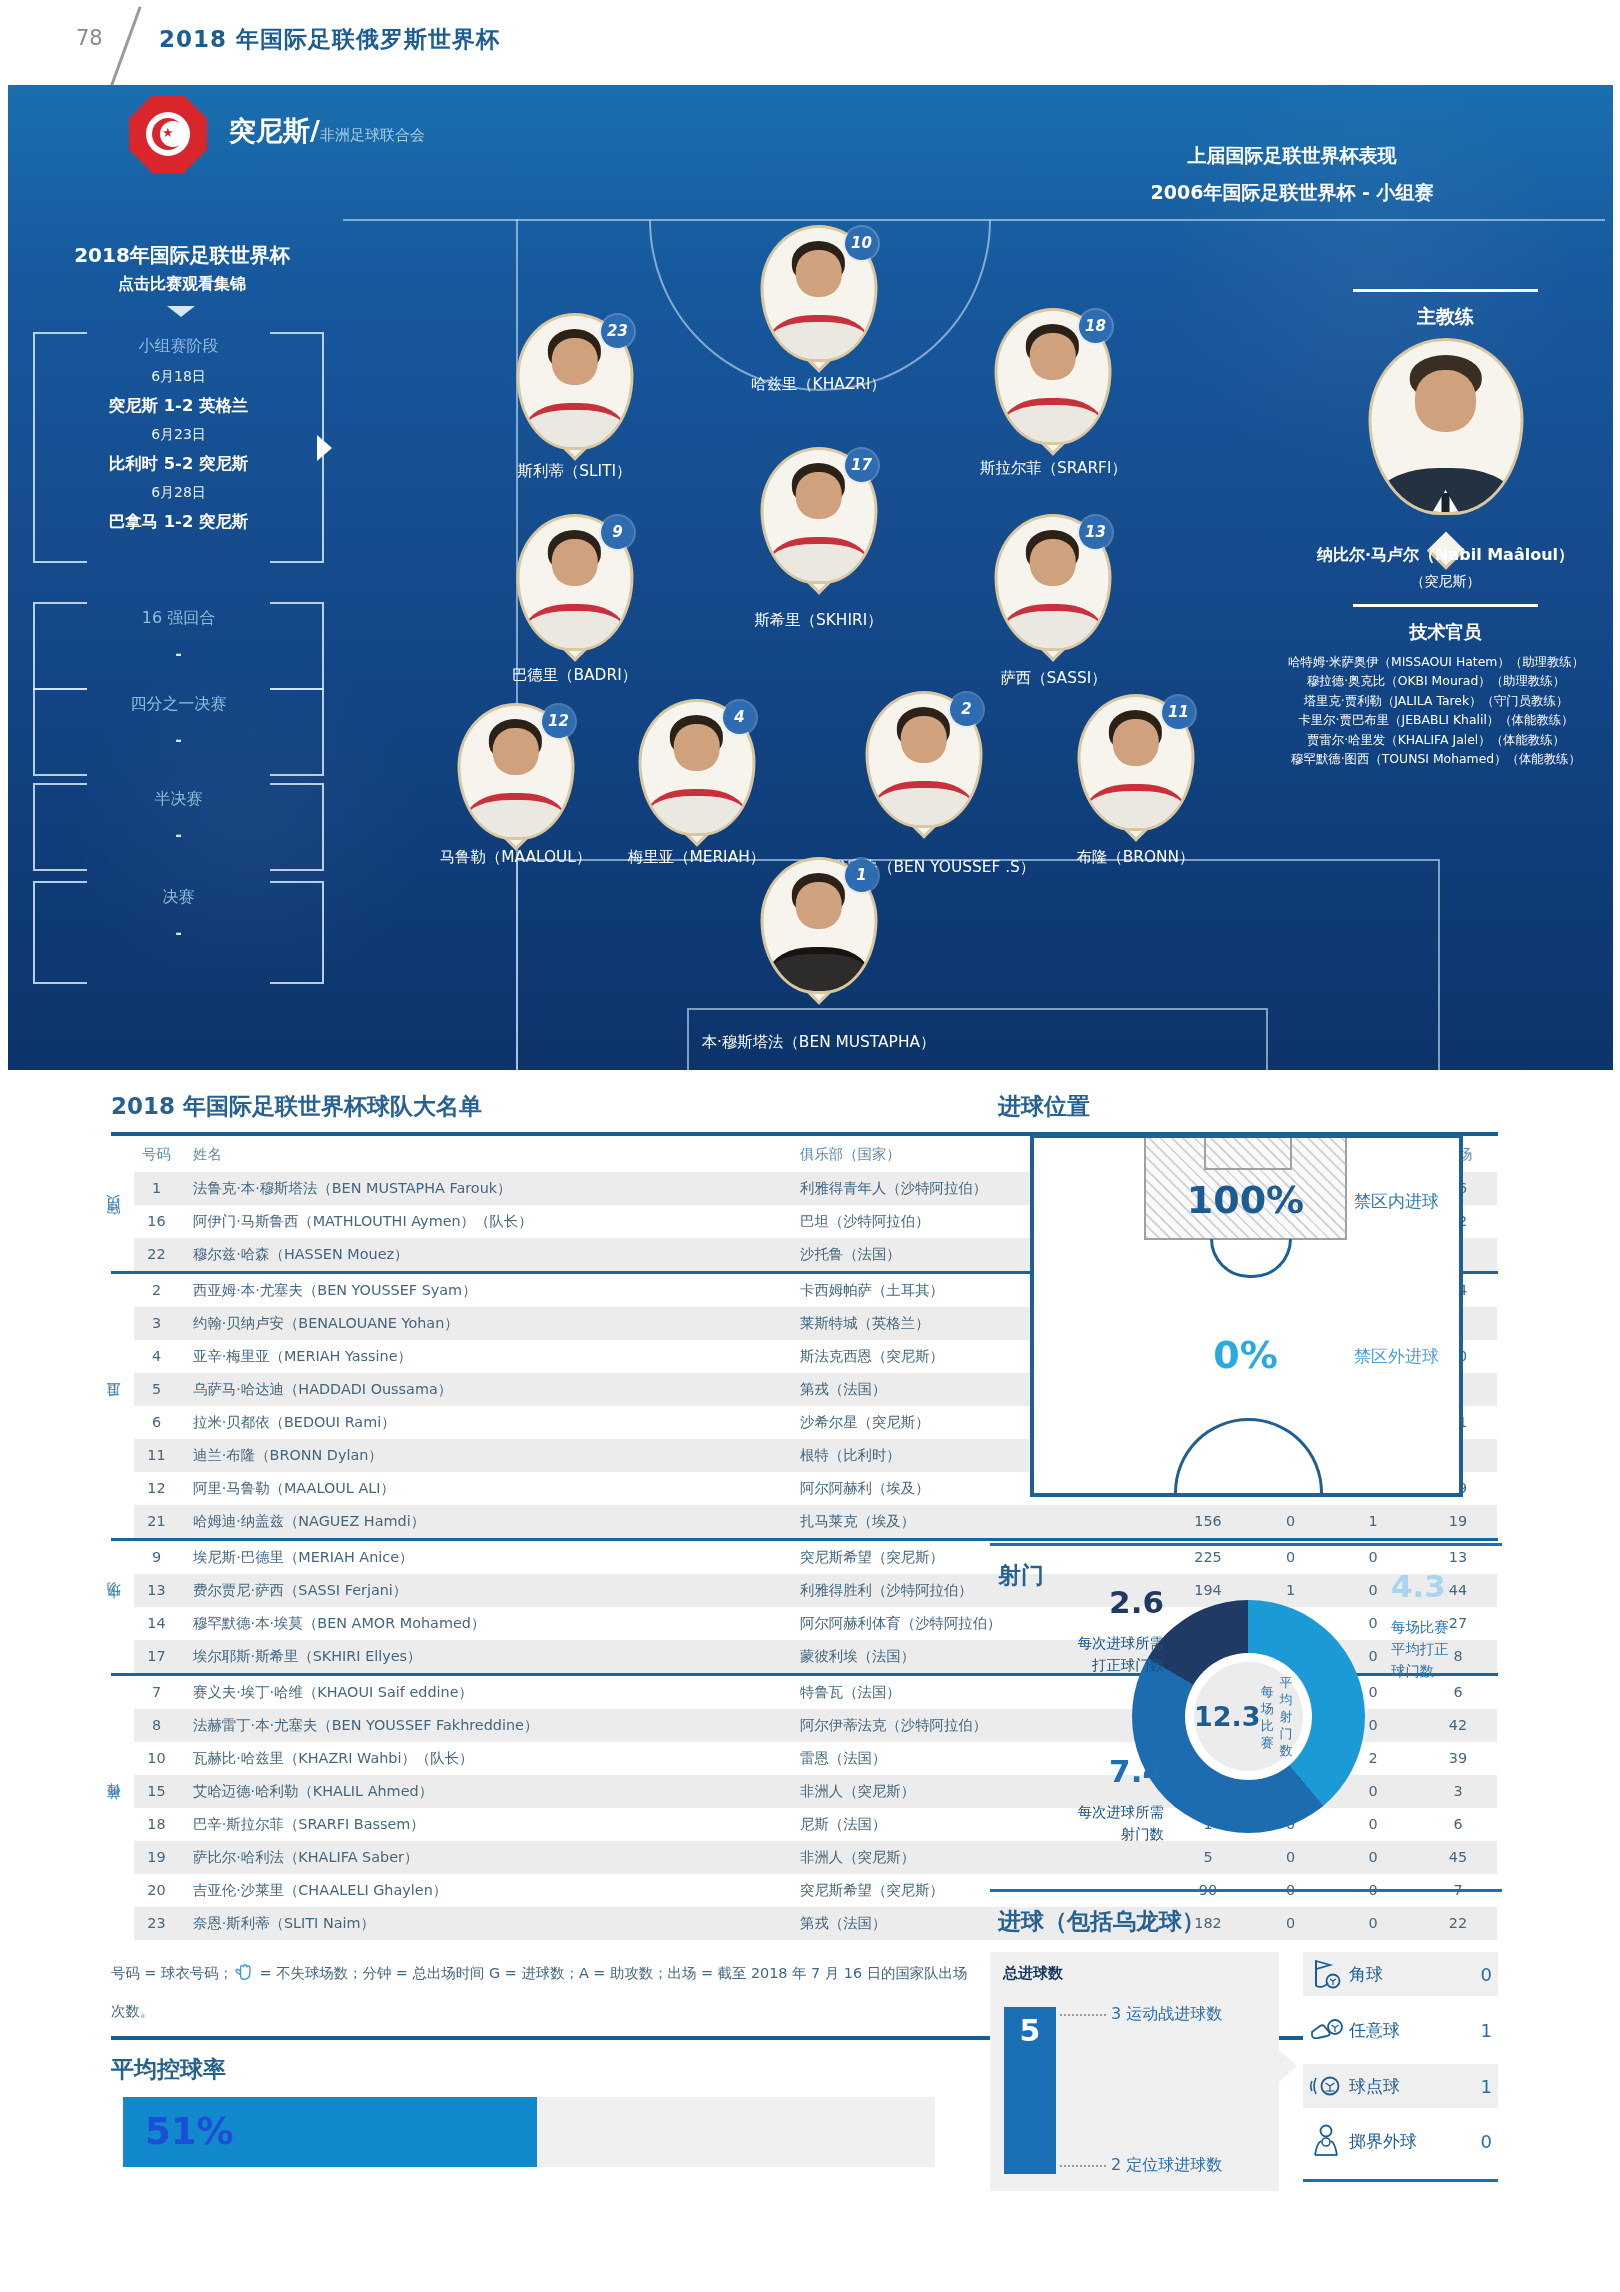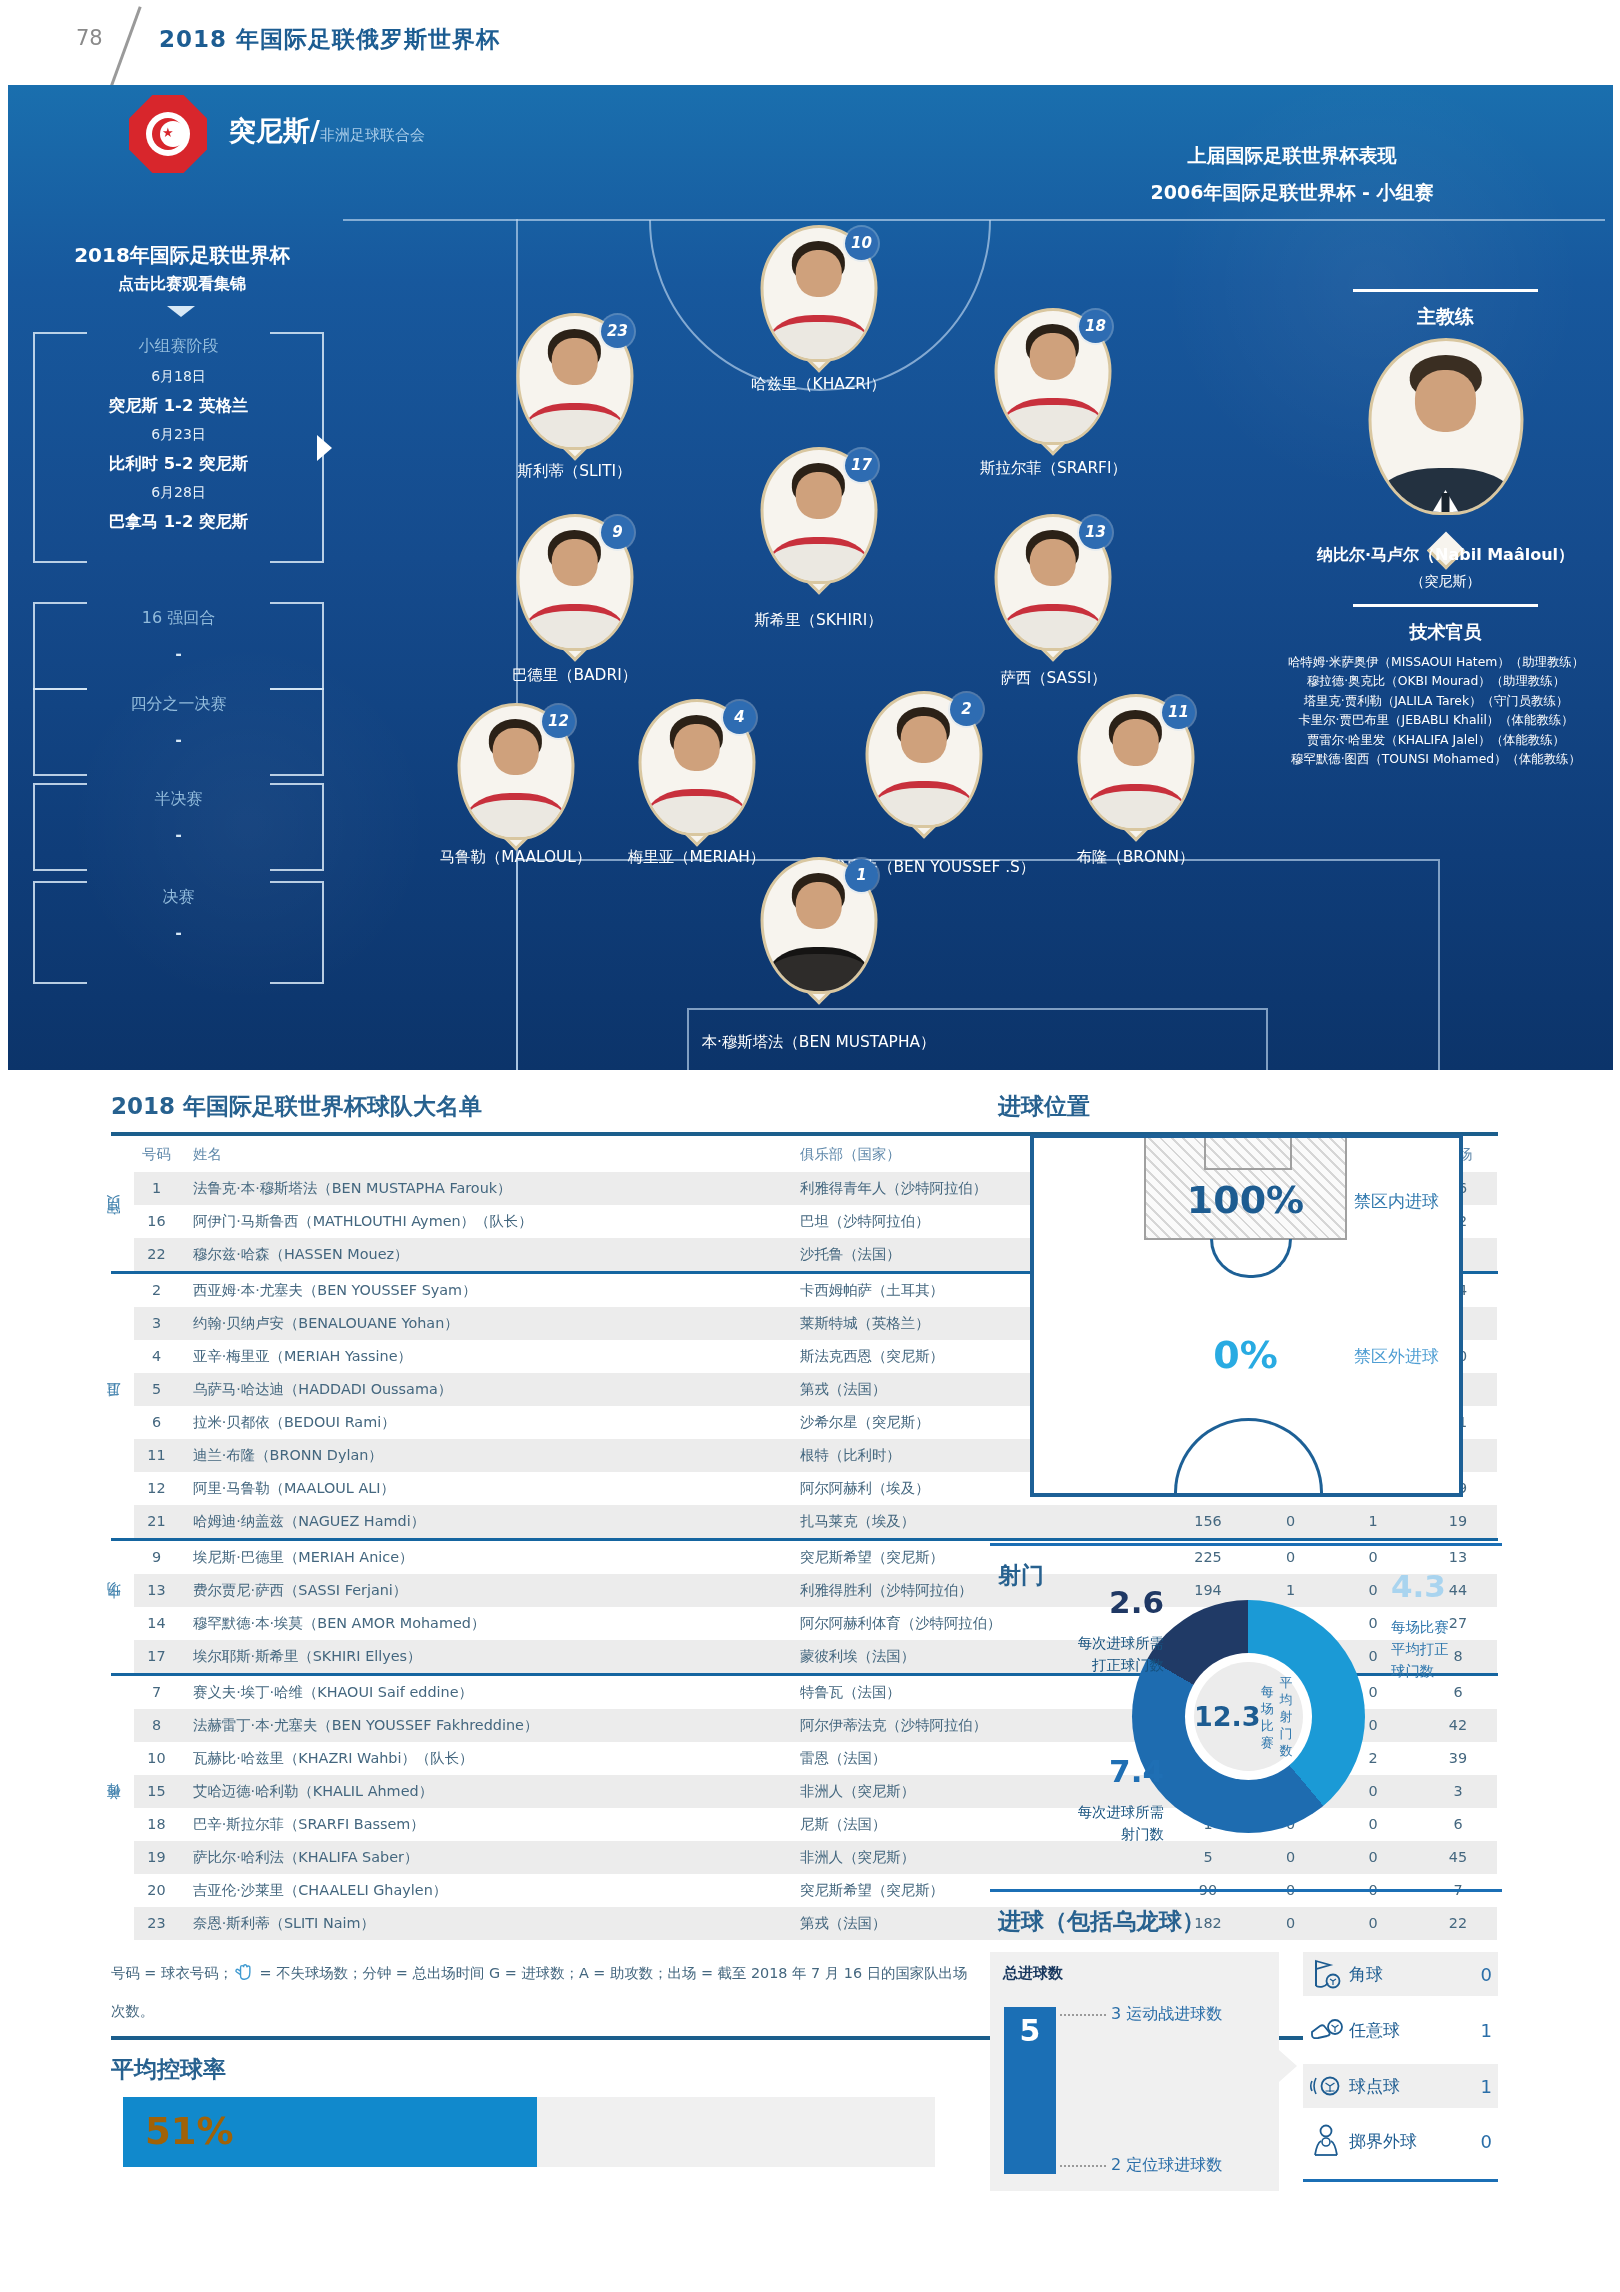--- a/index.html
+++ b/index.html
@@ -78,21 +78,21 @@
   .c-g{width:85px;text-align:center;flex:none;}
   .c-a{width:80px;text-align:center;flex:none;}
   .c-caps{width:90px;text-align:center;flex:none;}
   .grp{position:relative;margin-left:23px;width:1363px;}
   .grplabel{position:absolute;left:-30px;top:50%;transform:translateY(-50%) rotate(180deg);writing-mode:vertical-rl;
             color:#4081ad;font-size:14px;letter-spacing:3px;}
   .legend{margin-top:14px;font-size:14.4px;color:#44677f;line-height:38px;}
   
   .possbar{position:relative;margin:12px 0 0 12px;width:812px;height:70px;background:#f0f0f0;}
   .possfill{position:absolute;left:0;top:0;bottom:0;background:#1189cc;}
-  .posspct{position:absolute;left:22px;top:0;line-height:70px;color:#a16207;font-size:37px;font-weight:bold;}
+  .posspct{position:absolute;left:22px;top:0;line-height:70px;color:#1d4ed8;font-size:37px;font-weight:bold;}
   
   .rtitle{position:absolute;font-size:23px;font-weight:bold;color:#27618f;}
   .rrule{position:absolute;height:3px;background:#1b6fb5;}
   #gp-box{position:absolute;left:1030px;top:1134px;width:425px;height:355px;border:4px solid #1d6096;background:#fff;}
   .hatch{background:repeating-linear-gradient(45deg,#d6d6d6 0 2px,#fafafa 2px 8px);}
   .penarea{position:absolute;left:110px;top:0;width:199px;height:100px;border:2px solid #a0a0a0;border-top:none;}
   .goalbox{position:absolute;left:170px;top:0;width:84px;height:30px;border:2px solid #a0a0a0;border-top:none;}
   .penarc{position:absolute;left:176px;top:101px;width:76px;height:36px;border:3px solid #1d6096;border-top:none;border-radius:0 0 80px 80px;}
   .midarc{position:absolute;left:140px;bottom:0;width:143px;height:72px;border:3px solid #1d6096;border-bottom:none;border-radius:149px 149px 0 0;}
   .gp-val{position:absolute;width:209px;text-align:center;font-size:38px;font-weight:bold;}

